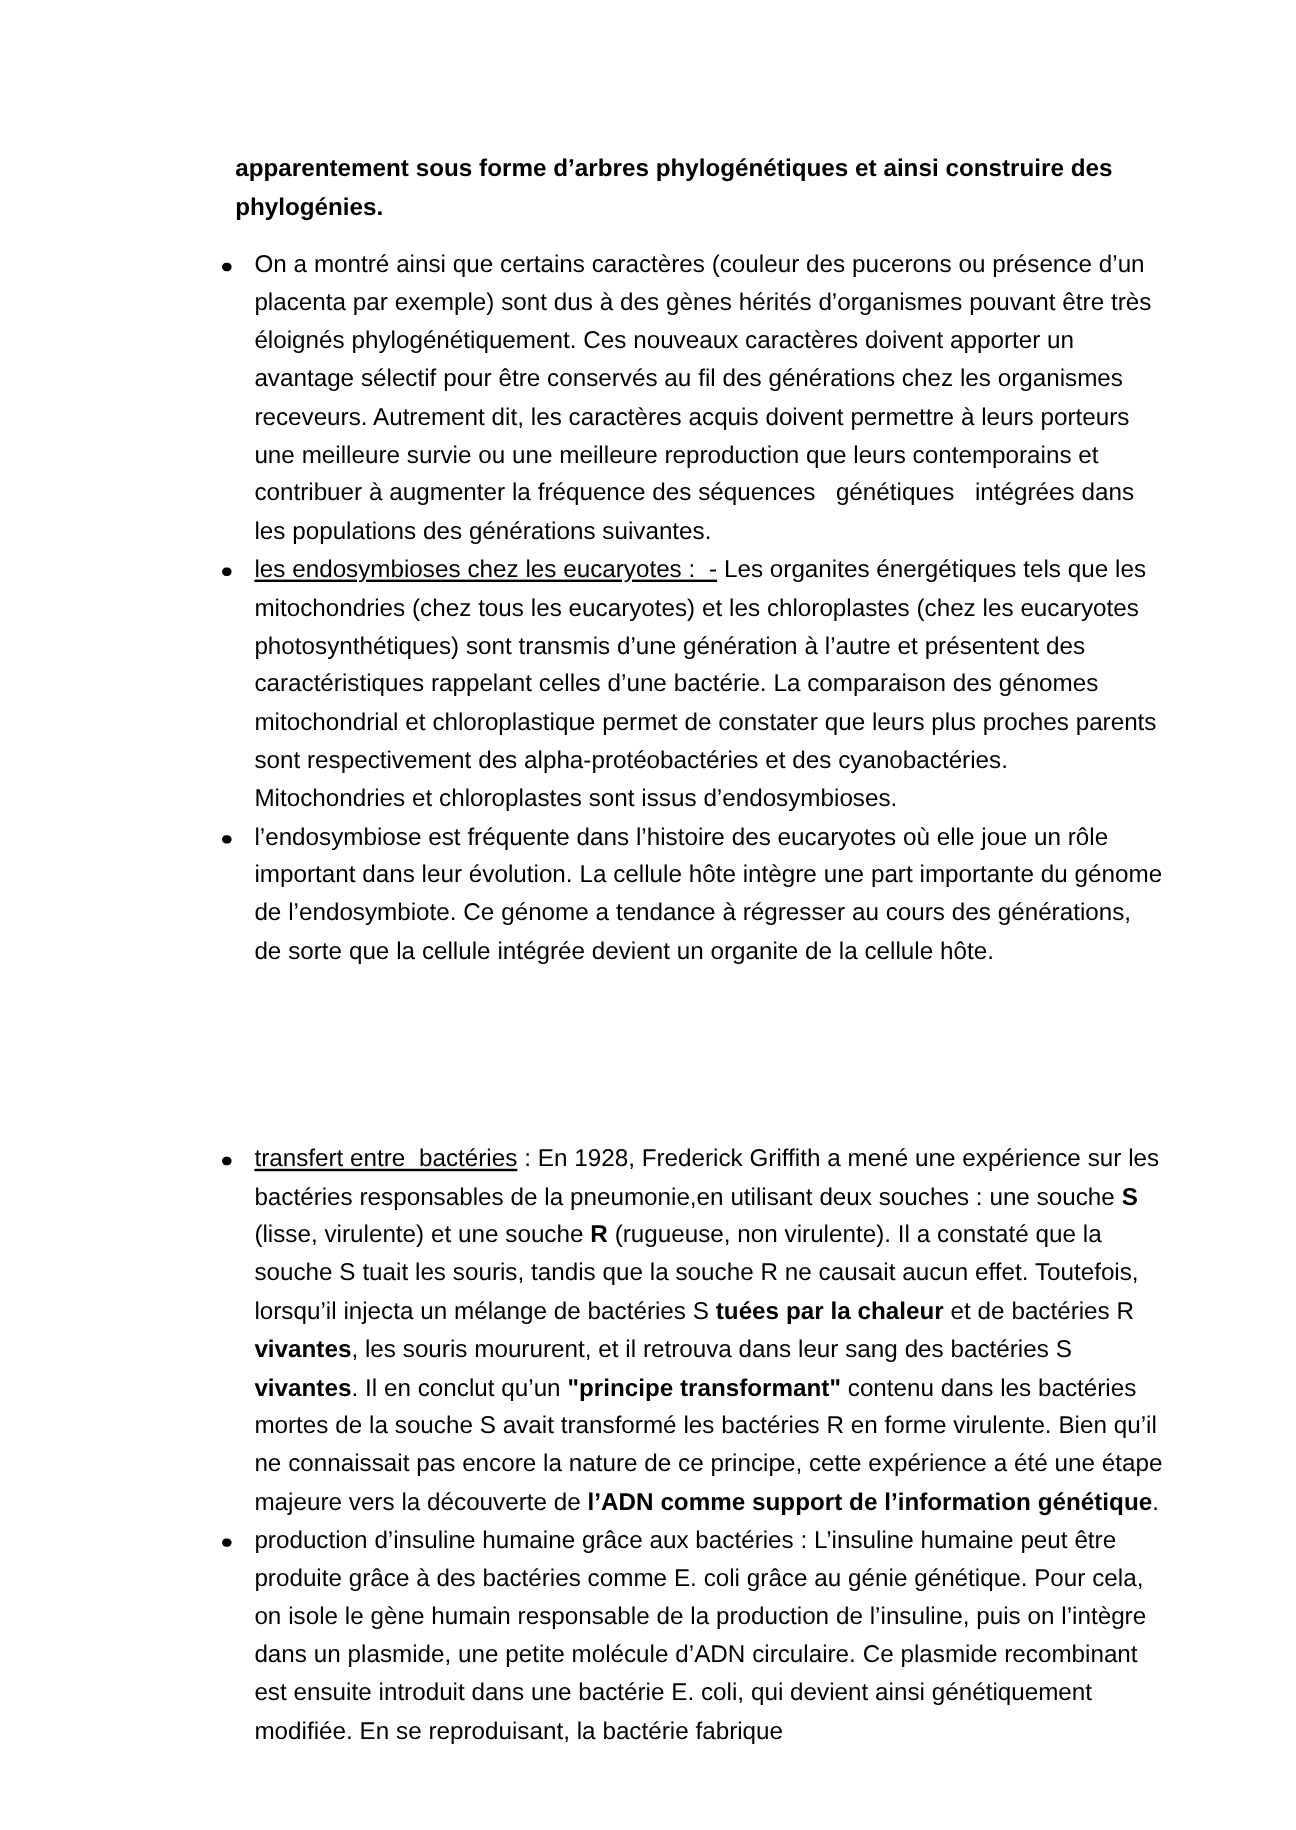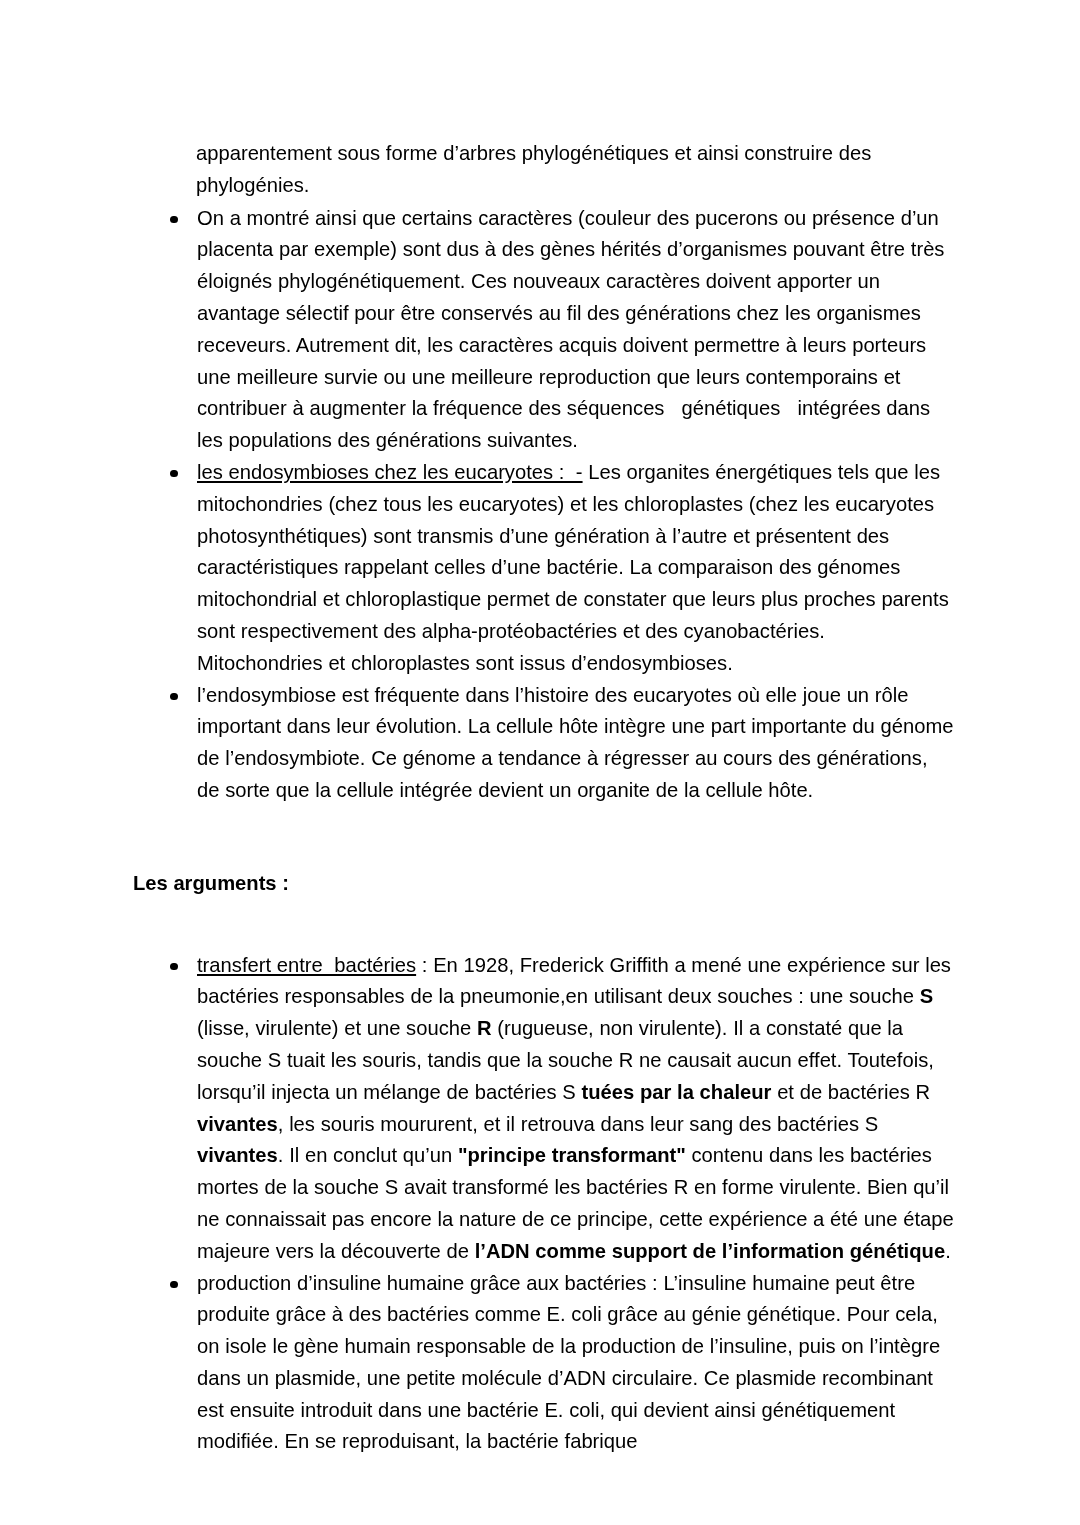--- a/index.html
+++ b/index.html
@@ -33,26 +33,27 @@
   .para,
   .li-text {
     font-size: 20.2px;
     line-height: 31.8px;
     text-align: left;
     white-space: pre-wrap;
     word-spacing: 0.1px;
   }
   
   .cont-para {
-    margin: 16px 0 0 63px;
+    margin: 4px 0 0 63px;
     width: 757px;
+    font-weight: bold;
   }
   ul.bullets {
     list-style: none;
-    margin: 1px;
+    margin: 16px;
     padding: 0;
   }
   ul.bullets > li {
     position: relative;
     margin: 0;
     padding: 0 0 0 63px;
     width: 757px;
     box-sizing: content-box;
   }
   ul.bullets > li::before {
@@ -98,21 +99,20 @@
       </li>
 
       <li>
         <span class="li-text">l’endosymbiose est fréquente dans l’histoire des eucaryotes où elle joue un rôle important dans leur évolution. La cellule hôte intègre une part importante du génome de l’endosymbiote. Ce génome a tendance à régresser au cours des générations, de sorte que la cellule intégrée devient un organite de la cellule hôte.</span>
       </li>
 
     </ul>
 
     <div class="gap-before-heading"></div>
 
-    <h2 class="section-heading">Les arguments :</h2>
 
     <div class="gap-after-heading"></div>
 
     <ul class="bullets">
 
       <li>
         <span class="li-text"><span class="u">transfert entre  bactéries</span><span> : En 1928, Frederick Griffith a mené une expérience sur les bactéries responsables de la pneumonie,en utilisant deux souches : une souche </span><span class="b">S</span><span> (lisse, virulente) et une souche </span><span class="b">R</span><span> (rugueuse, non virulente). Il a constaté que la souche S tuait les souris, tandis que la souche R ne causait aucun effet. Toutefois, lorsqu’il injecta un mélange de bactéries S </span><span class="b">tuées par la chaleur</span><span> et de bactéries R </span><span class="b">vivantes</span><span>, les souris moururent, et il retrouva dans leur sang des bactéries S </span><span class="b">vivantes</span><span>. Il en conclut qu’un </span><span class="b">"principe transformant"</span><span> contenu dans les bactéries mortes de la souche S avait transformé les bactéries R en forme virulente. Bien qu’il ne connaissait pas encore la nature de ce principe, cette expérience a été une étape majeure vers la découverte de </span><span class="b">l’ADN comme support de l’information génétique</span><span>.</span></span>
       </li>
 
       <li>

